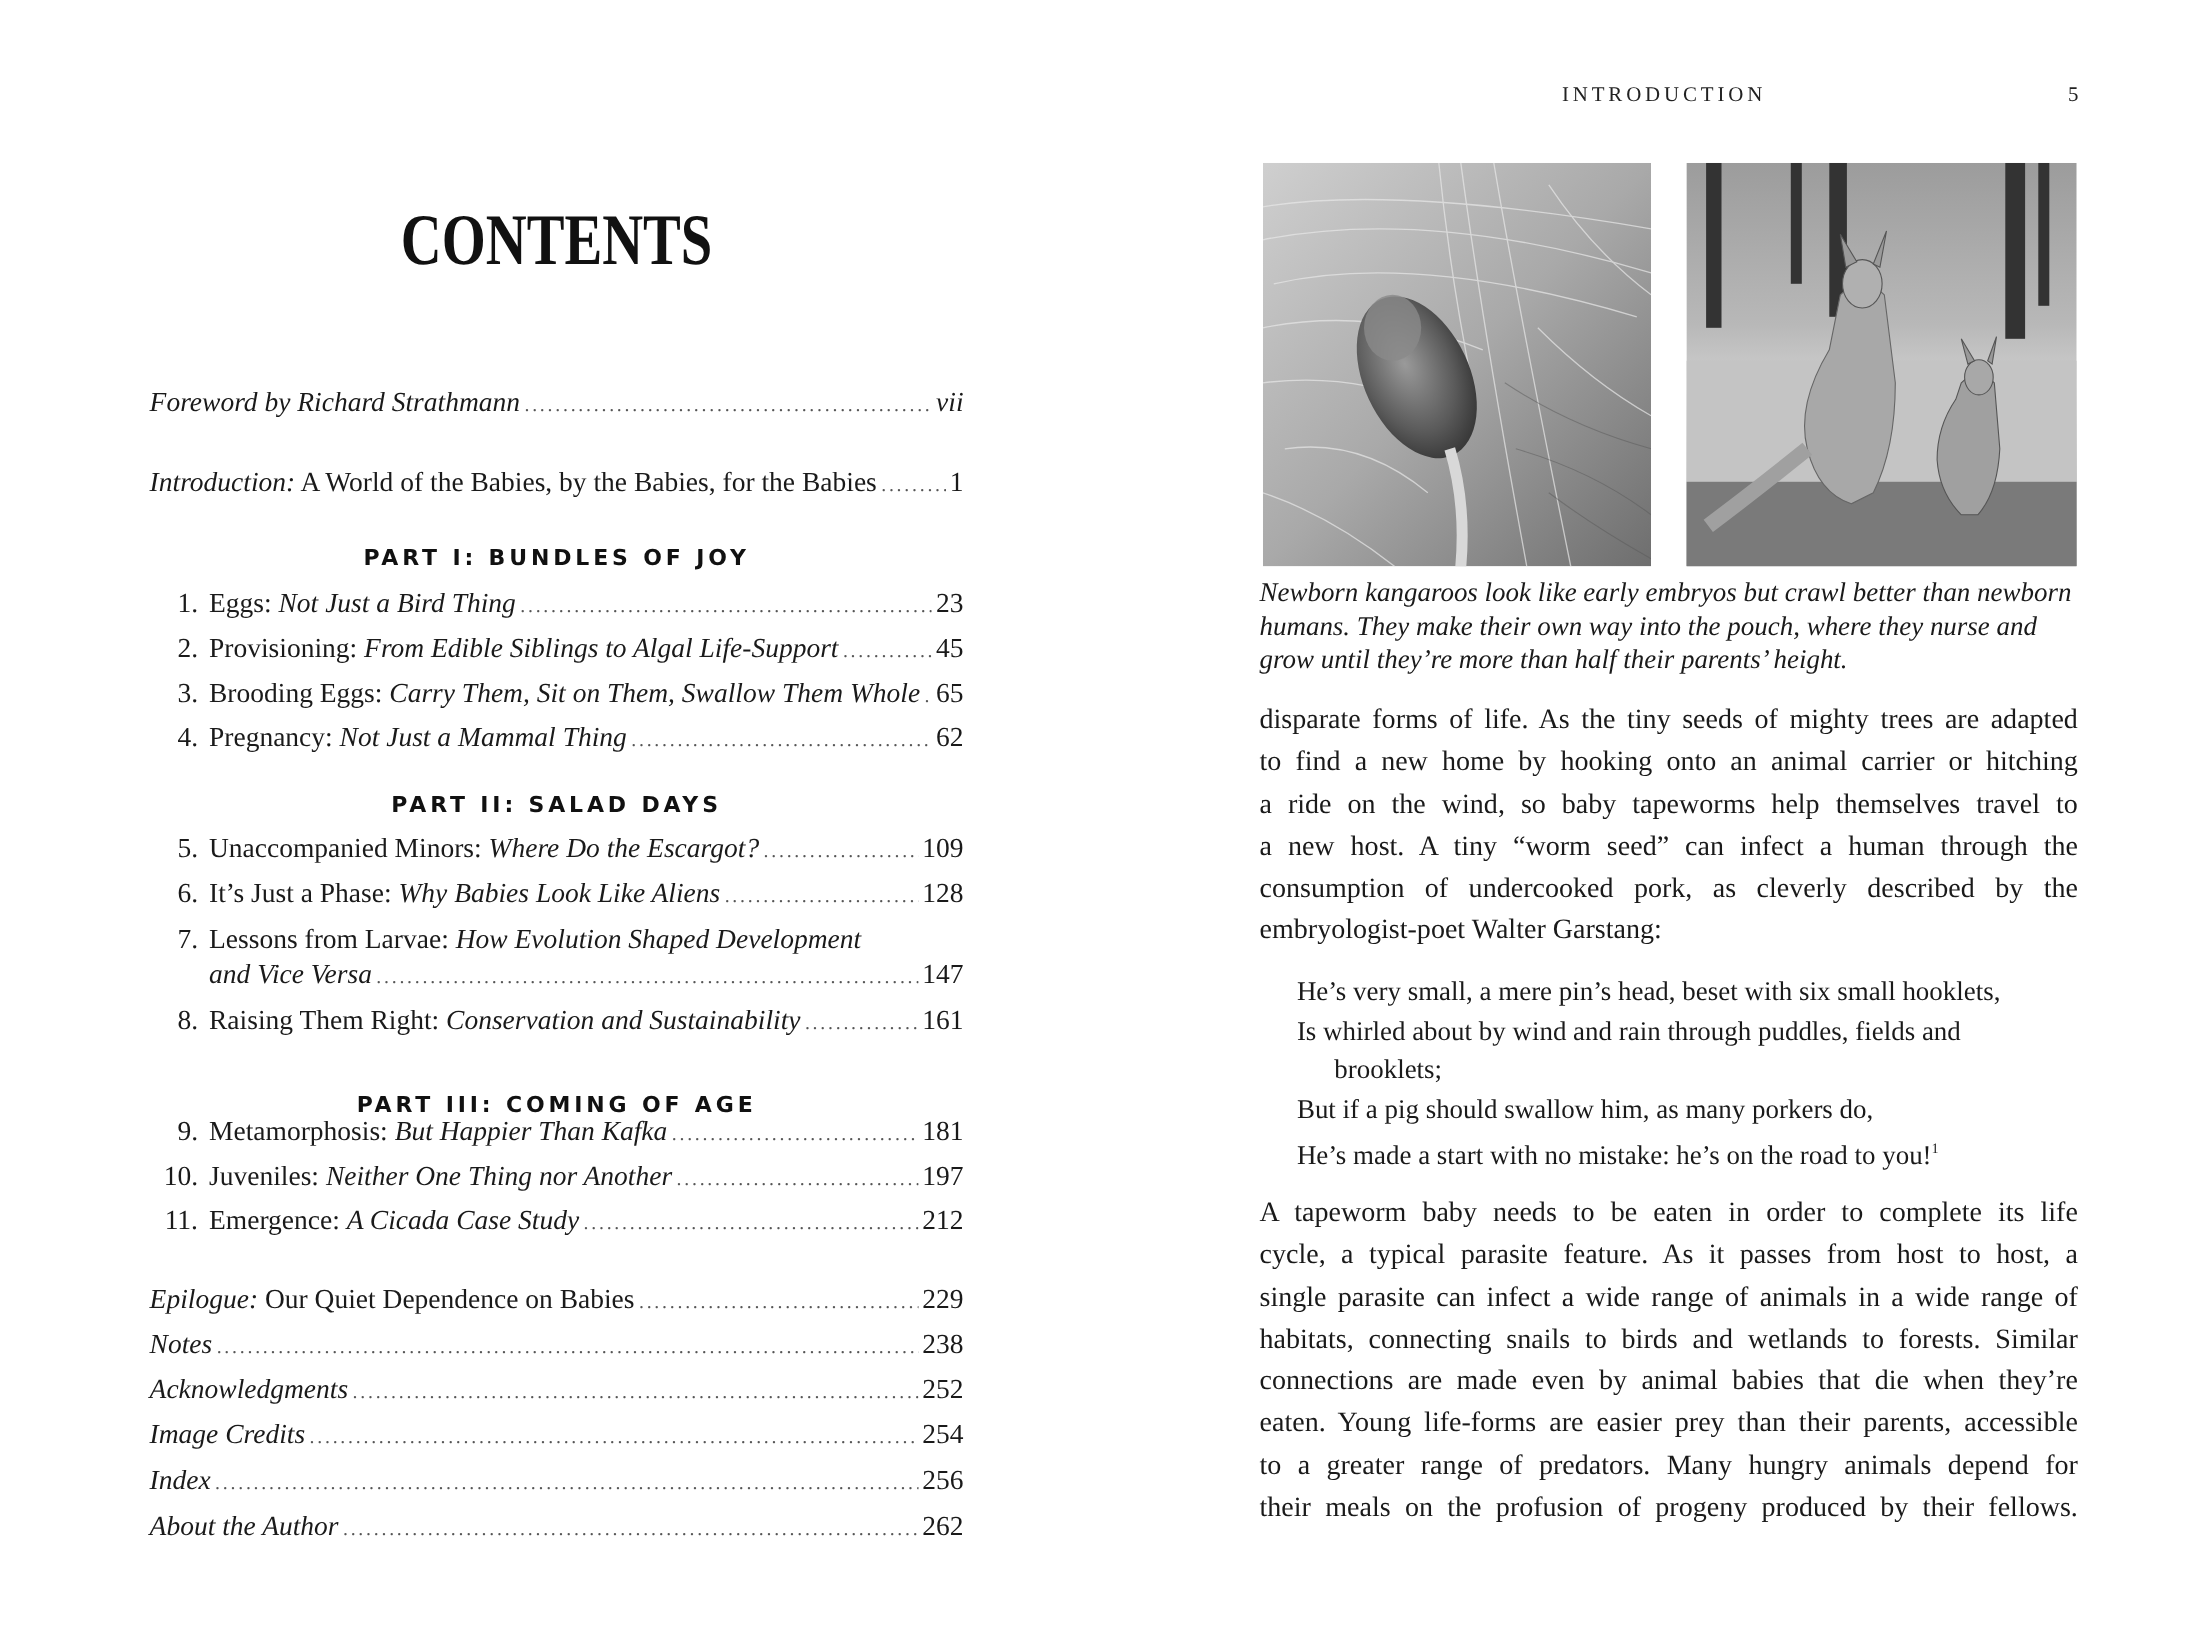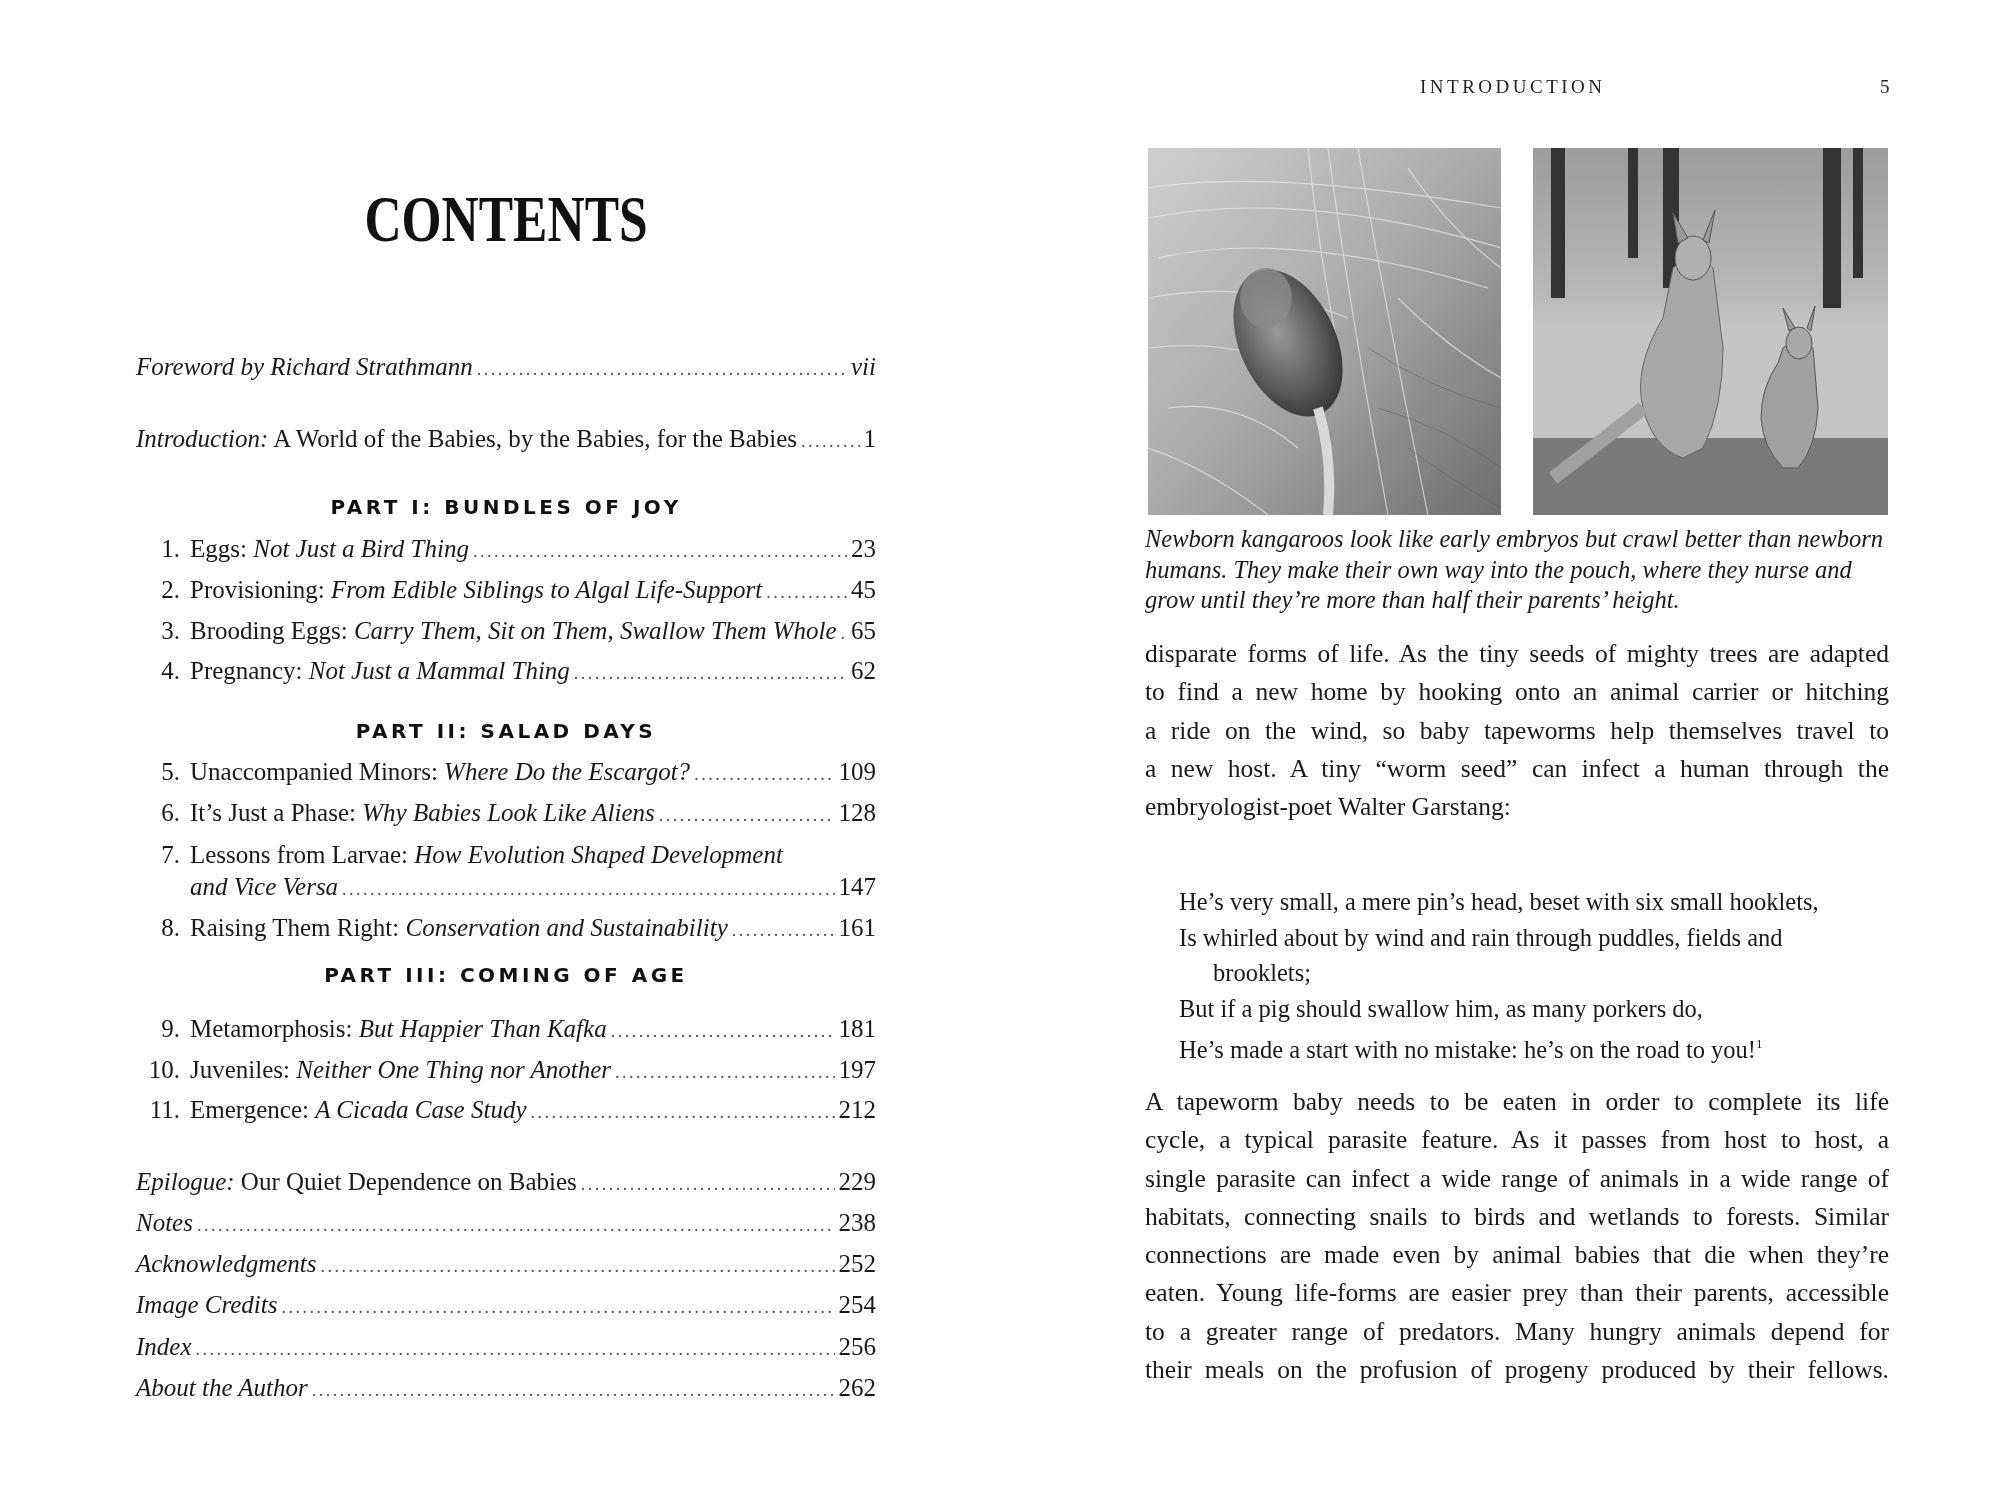--- a/index.html
+++ b/index.html
@@ -113,21 +113,21 @@
     <span class="toc-dots"></span>
     <span class="toc-page">147</span>
   </div>
   <div class="toc-row" style="top:911px">
     <span class="toc-num">8.</span>
     <span class="toc-text"><span>Raising Them Right:</span> <i>Conservation and Sustainability</i></span>
     <span class="toc-dots"></span>
     <span class="toc-page">161</span>
   </div>
 
-  <div class="part-heading" style="top:963px">PART III: COMING OF AGE</div>
+  <div class="part-heading" style="top:992px">PART III: COMING OF AGE</div>
   <div class="toc-row" style="top:1012px">
     <span class="toc-num">9.</span>
     <span class="toc-text"><span>Metamorphosis:</span> <i>But Happier Than Kafka</i></span>
     <span class="toc-dots"></span>
     <span class="toc-page">181</span>
   </div>
   <div class="toc-row" style="top:1053px">
     <span class="toc-num">10.</span>
     <span class="toc-text"><span>Juveniles:</span> <i>Neither One Thing nor Another</i></span>
     <span class="toc-dots"></span>
@@ -252,20 +252,21 @@
     <span class="caption-line">Newborn kangaroos look like early embryos but crawl better than newborn</span>
     <span class="caption-line">humans. They make their own way into the pouch, where they nurse and</span>
     <span class="caption-line">grow until they’re more than half their parents’ height.</span>
   </div>
 
   <div class="body-text" style="top:635px">
     <span class="line">disparate forms of life. As the tiny seeds of mighty trees are adapted</span>
     <span class="line">to find a new home by hooking onto an animal carrier or hitching</span>
     <span class="line">a ride on the wind, so baby tapeworms help themselves travel to</span>
     <span class="line">a new host. A tiny “worm seed” can infect a human through the</span>
+    <span class="line">consumption of undercooked pork, as cleverly described by the</span>
     <span class="line last">embryologist-poet Walter Garstang:</span>
   </div>
 
   <div class="poem">
     <span class="poem-line">He’s very small, a mere pin’s head, beset with six small hooklets,</span>
     <span class="poem-line">Is whirled about by wind and rain through puddles, fields and</span>
     <span class="poem-line cont">brooklets;</span>
     <span class="poem-line">But if a pig should swallow him, as many porkers do,</span>
     <span class="poem-line"><span>He’s made a start with no mistake: he’s on the road to you!</span><sup>1</sup></span>
   </div>

